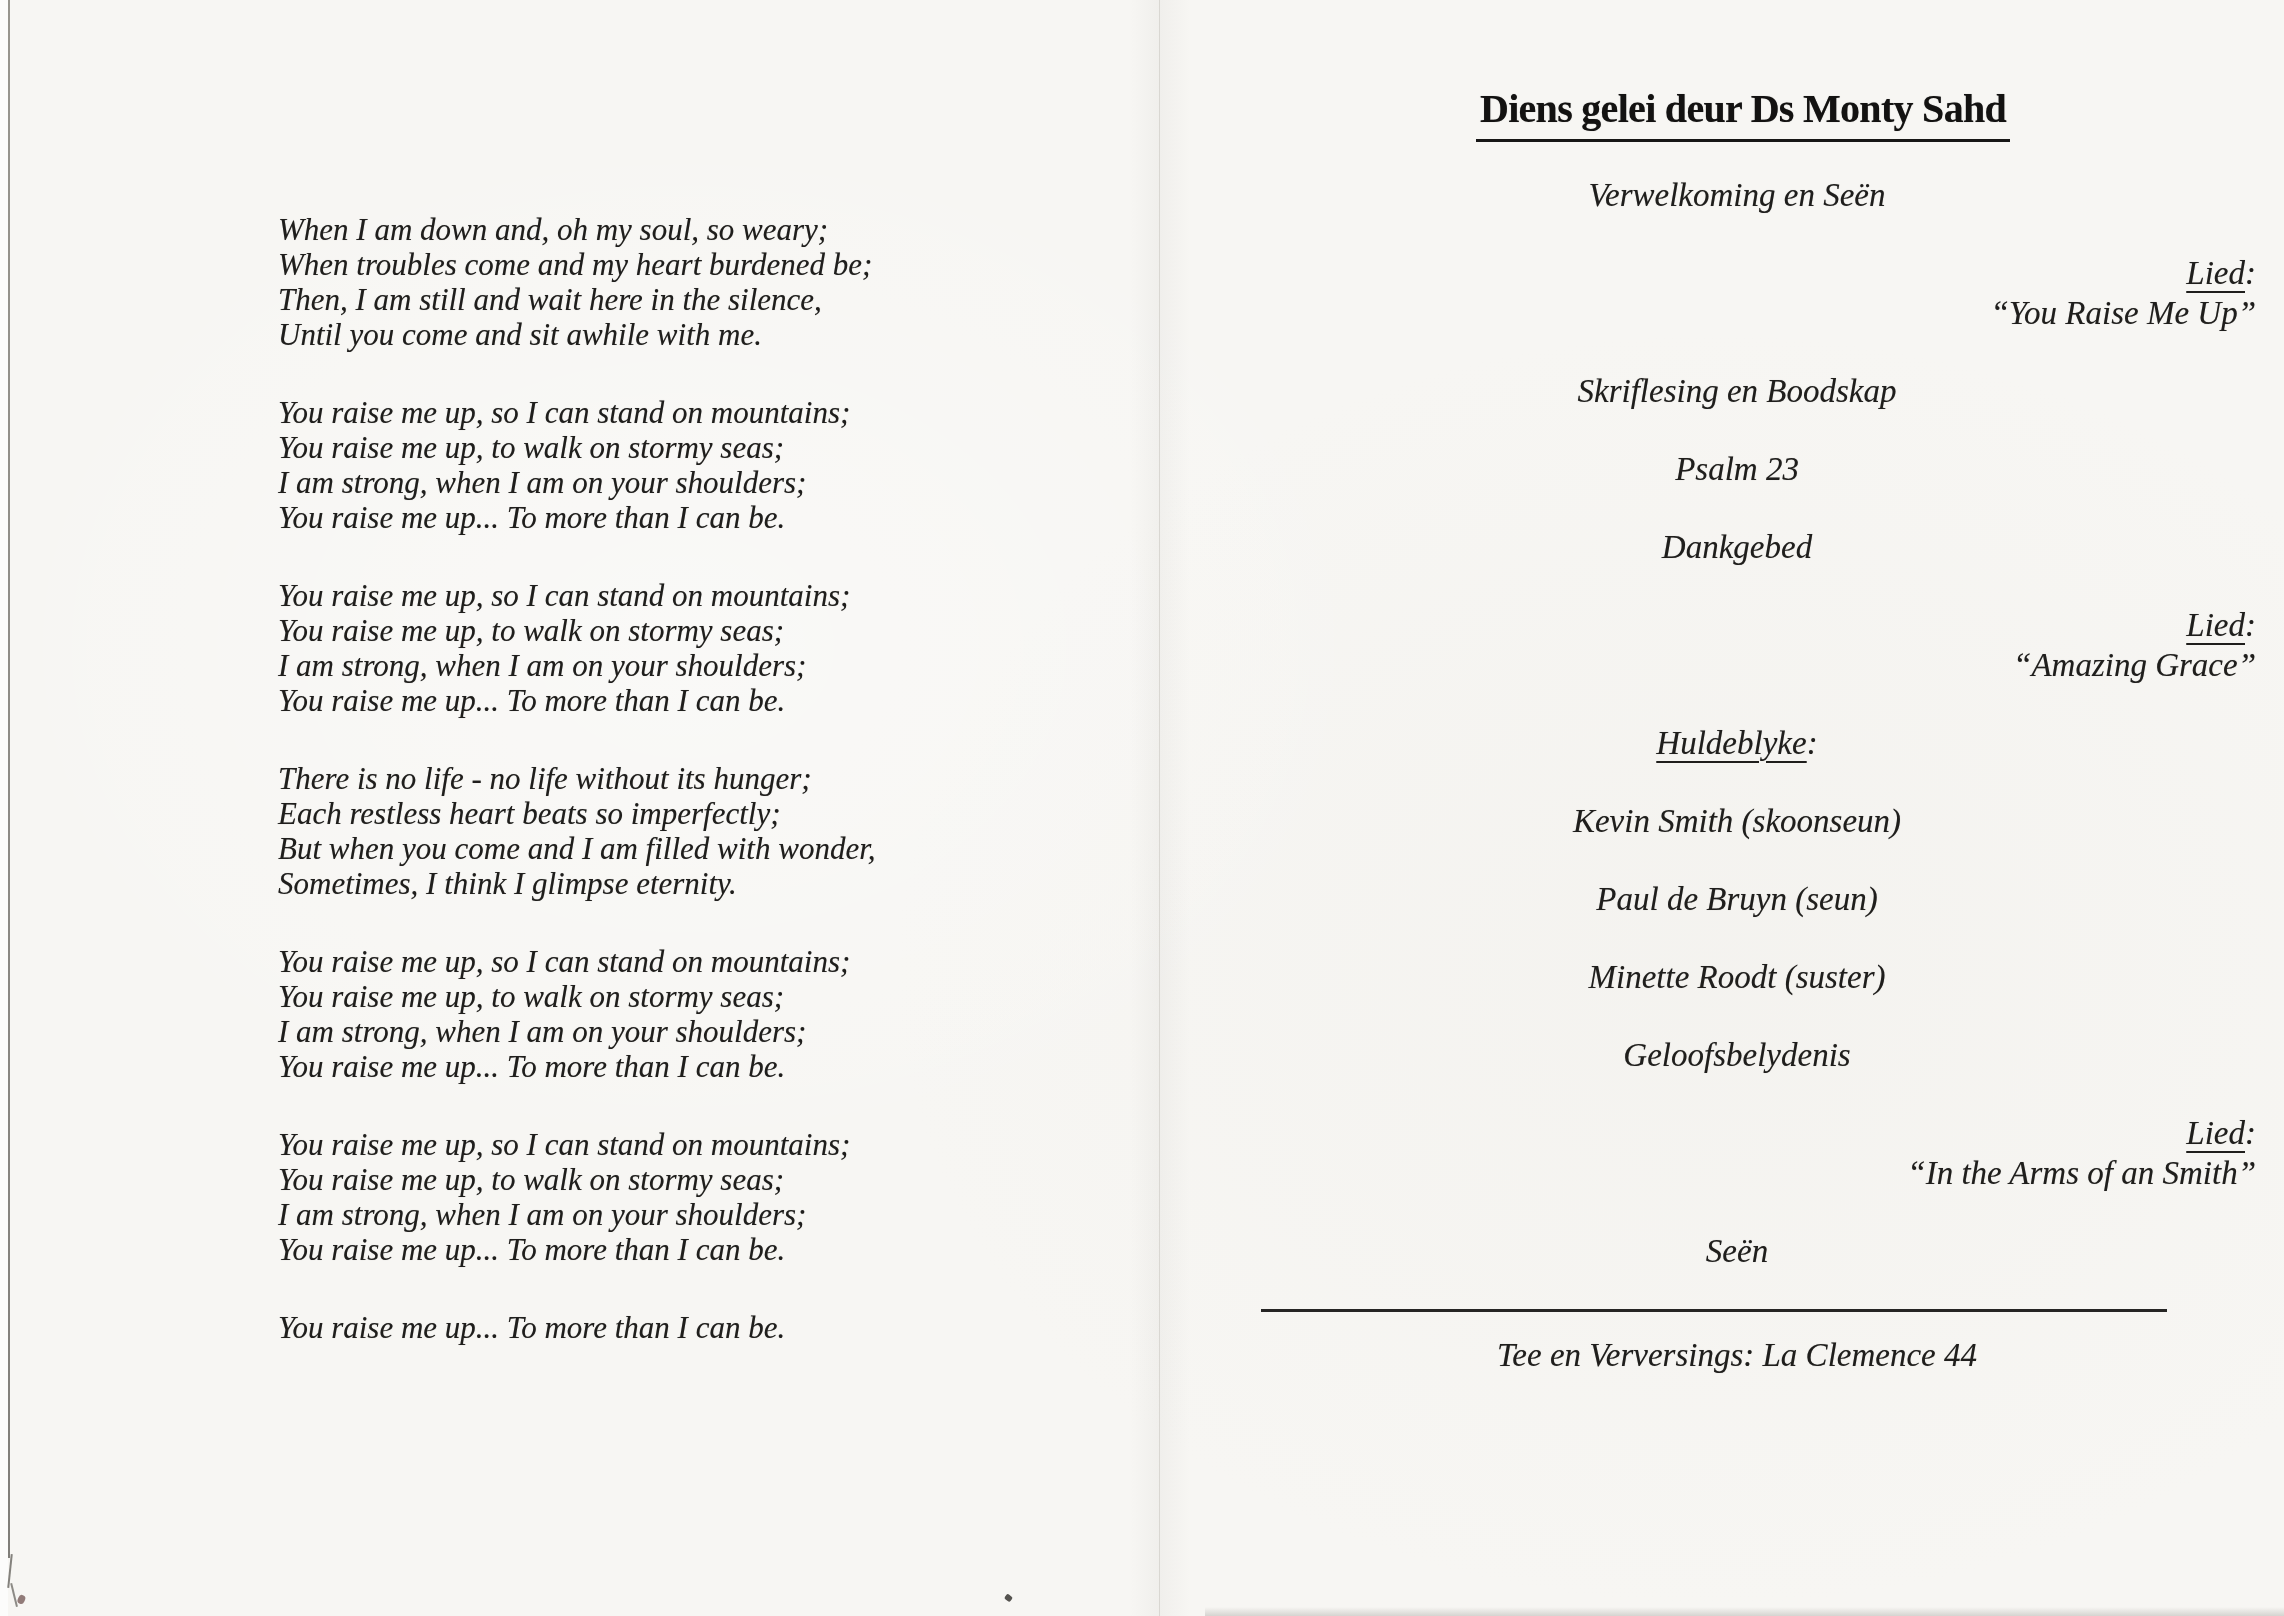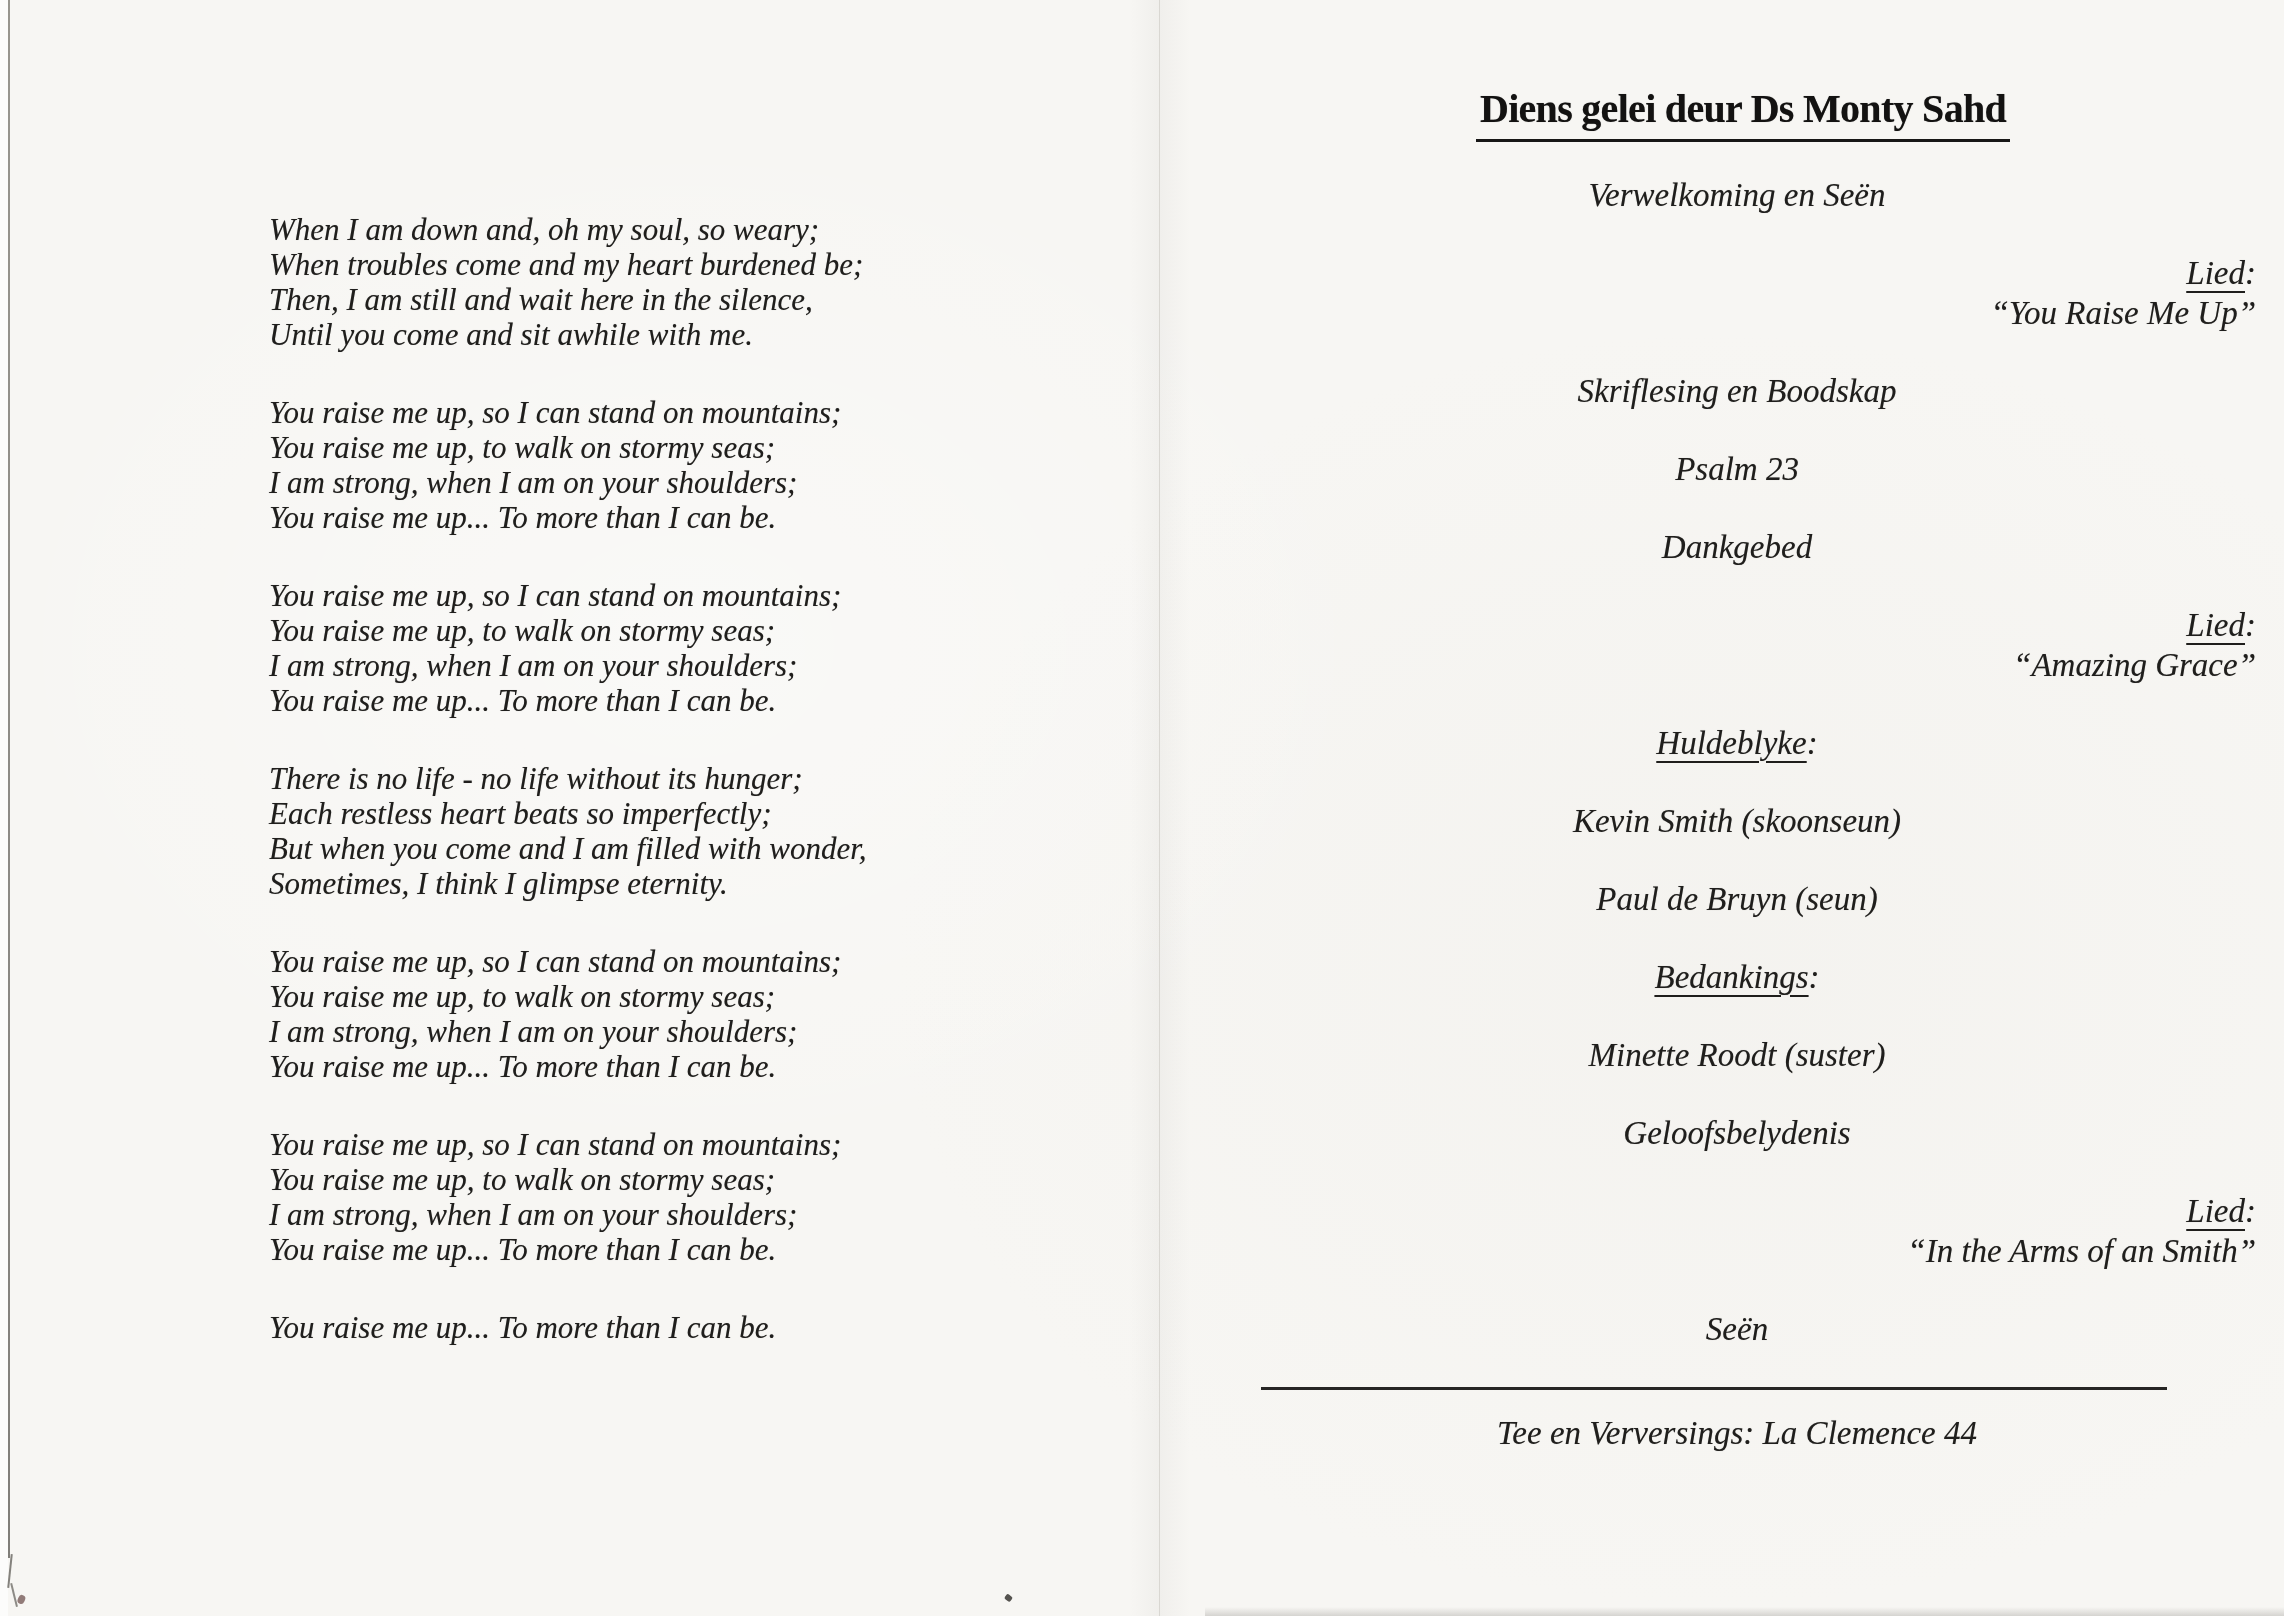--- a/index.html
+++ b/index.html
@@ -26,21 +26,21 @@
   .edge-speck{position:absolute;left:17.6px;top:1595px;width:7.2px;height:8.5px;background:#6f514f;border-radius:45%;transform:rotate(24deg);opacity:.75;}
   .gutter-shade{position:absolute;left:1130px;top:0;width:60px;height:1616px;
     background:linear-gradient(to right,rgba(110,108,104,0) 0%,rgba(110,108,104,0.05) 50%,rgba(110,108,104,0) 100%);}
   .gutter-seam{position:absolute;left:1159px;top:0;width:1.3px;height:1616px;background:#d9d7d2;}
   .bottom-shade{position:absolute;left:1205px;top:1607px;width:1079px;height:9.8px;
     background:linear-gradient(to bottom,rgba(186,184,180,0) 0%,rgba(172,170,166,0.5) 100%);}
   .center-speck{position:absolute;left:1005px;top:1595px;width:7.2px;height:5.9px;background:#55534f;border-radius:30%;transform:rotate(38deg);}
 
   
   .left-page{position:absolute;left:261px;top:212px;width:886px;}
-  .stanza{margin:0 0 43px 8px;}
+  .stanza{margin:0 0 43px 17px;}
   .poem-line{
     font-style:italic;font-size:31px;line-height:35px;white-space:nowrap;
     text-shadow:0 0 0.7px rgba(28,27,25,0.4);
   }
 
   
   .right-page{position:absolute;left:1218px;top:86px;width:1050px;text-align:center;}
   .title-wrap{margin:0 0 33px 0;}
   .title-text{
     display:inline-block;font-weight:700;font-style:normal;
@@ -131,21 +131,20 @@
         <div class="item">Skriflesing en Boodskap</div>
         <div class="item">Psalm 23</div>
         <div class="item">Dankgebed</div>
         <div class="item song">
           <div class="song-label"><span class="u">Lied</span><span class="colon">:</span></div>
           <div class="song-title">“Amazing Grace”</div>
         </div>
         <div class="item heading"><span class="u">Huldeblyke</span><span class="colon">:</span></div>
         <div class="item">Kevin Smith (skoonseun)</div>
         <div class="item">Paul de Bruyn (seun)</div>
-        <div class="item heading"><span class="u">Bedankings</span><span class="colon">:</span></div>
         <div class="item">Minette Roodt (suster)</div>
         <div class="item">Geloofsbelydenis</div>
         <div class="item song">
           <div class="song-label"><span class="u">Lied</span><span class="colon">:</span></div>
           <div class="song-title">“In the Arms of an Smith”</div>
         </div>
         <div class="item">Seën</div>
         <div class="rule"></div>
         <div class="item footer">Tee en Verversings: La Clemence 44</div>
       </div>

